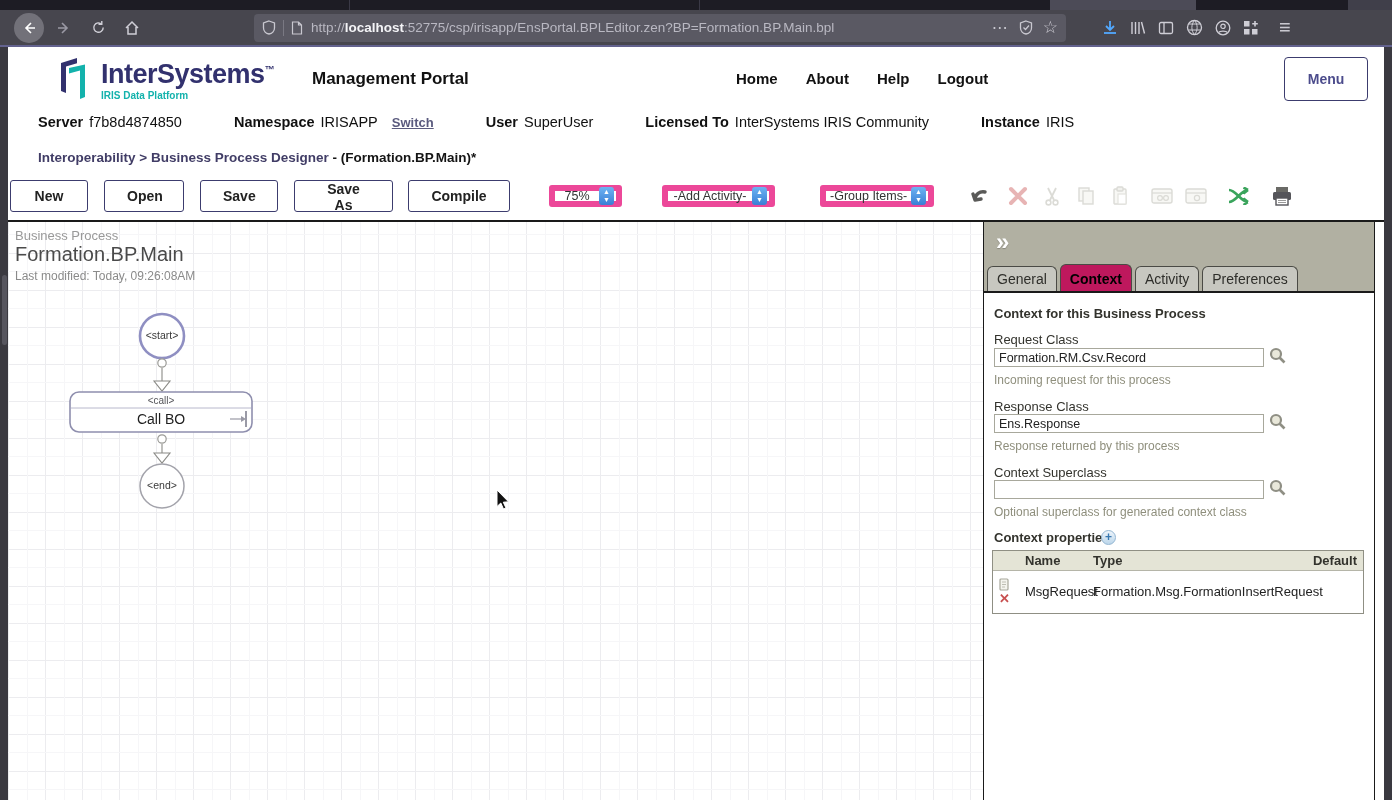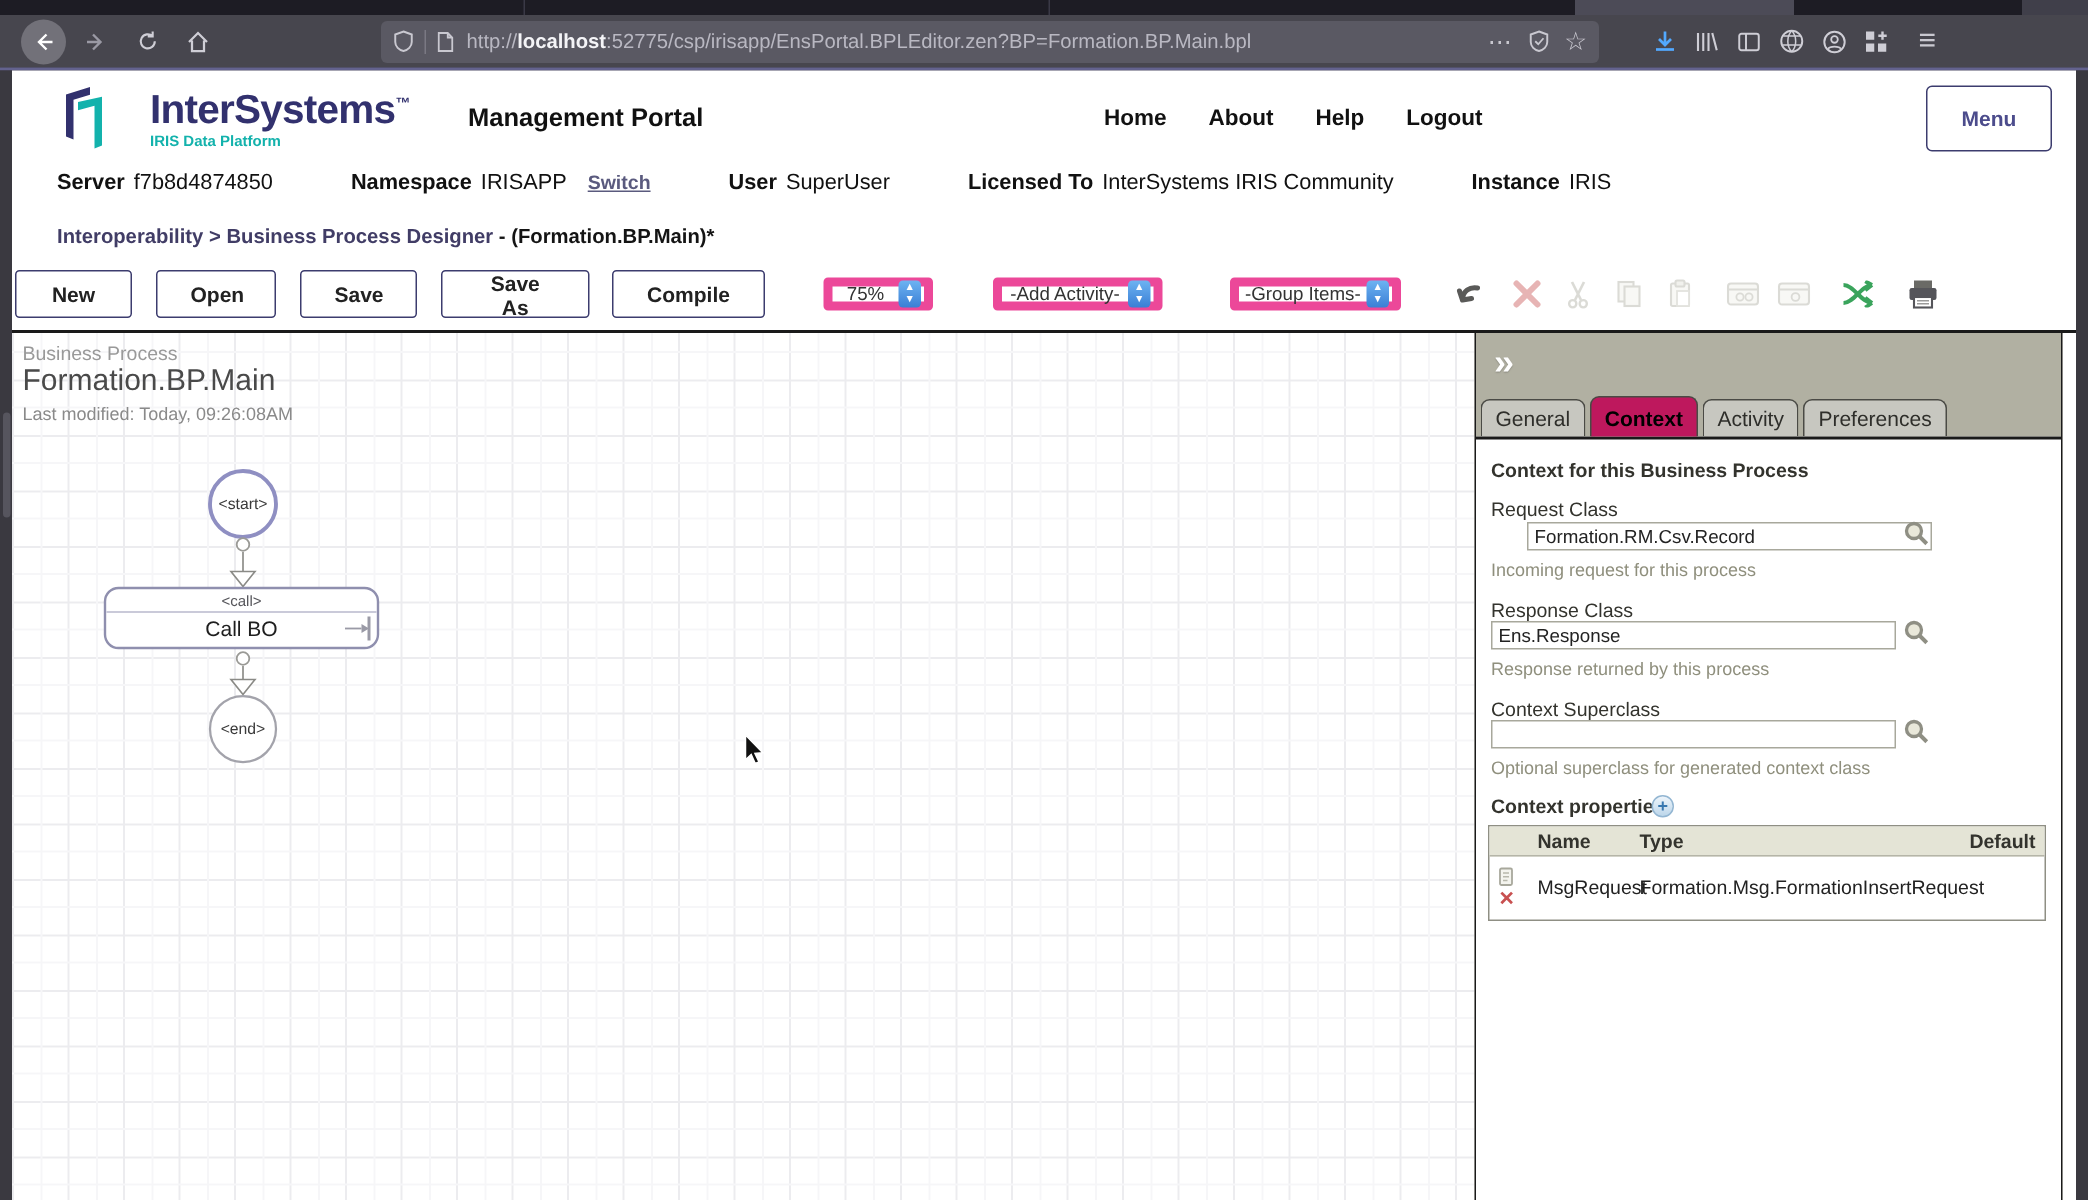--- a/index.html
+++ b/index.html
@@ -23,21 +23,21 @@
   .uicon { color:#c9c8d0; font-size:14px; }
   #navright { display:flex; align-items:center; gap:12px; margin-left:36px; }
 
   
   #page { left:8px; top:47px; width:1376px; height:753px; background:#ffffff; overflow:hidden; }
   #leftedge { left:0; top:47px; width:8px; height:753px; background:#3a3940; }
   #rightedge { left:1384px; top:47px; width:8px; height:753px; background:#3a3940; }
   #leftthumb { left:2px; top:275px; width:5px; height:70px; background:#56555e; border-radius:3px; }
 
   
-  #brand { left:28px; top:8px; display:flex; gap:24px; }
+  #brand { left:45px; top:8px; display:flex; gap:8px; }
   #brandtext .bt1 { font-size:27px; font-weight:bold; color:#32316e; letter-spacing:-0.5px; line-height:30px; }
   #brandtext .tm { font-size:10px; vertical-align:10px; }
   #brandtext .bt2 { font-size:10px; font-weight:bold; color:#13b2ac; margin-top:1px; }
   #portaltitle { left:304px; top:22px; font-size:17px; font-weight:bold; color:#111; }
   #headnav { left:728px; top:23px; display:flex; gap:28px; }
   #headnav span { font-size:15px; font-weight:bold; color:#111; cursor:pointer; }
   #menubtn { left:1276px; top:10px; width:84px; height:44px; background:#fff; border:1.5px solid #3c3c6e; border-radius:4px; font-size:14px; font-weight:bold; color:#4c4c8c; display:flex; align-items:center; justify-content:center; }
 
   
   #inforow { left:30px; top:67px; display:flex; align-items:baseline; gap:14px; font-size:14.5px; color:#111; white-space:nowrap; }
@@ -367,21 +367,21 @@
             <span class="ptab active">Context</span>
             <span class="ptab">Activity</span>
             <span class="ptab">Preferences</span>
           </div>
         </div>
 
         <div id="panelbody" class="abs">
           <div class="plabel pstrong" style="top:13px;">Context for this Business Process</div>
 
           <div class="plabel" style="top:39px;">Request Class</div>
-          <input class="pinput" style="top: 55px; margin-left: 24px;" value="Formation.RM.Csv.Record">
+          <input class="pinput" style="top: 55px;" value="Formation.RM.Csv.Record">
           <svg class="mag" style="left:284px;top:54px;" width="19" height="19" viewBox="0 0 19 19">
               <circle cx="8" cy="7" r="5" stroke="#8f8f84" stroke-width="2.2" fill="#e9e8da"></circle>
               <line x1="11.5" y1="10.5" x2="16.5" y2="15.5" stroke="#8f8f84" stroke-width="2.6"></line>
             </svg>
           <div class="phelp" style="top:80px;">Incoming request for this process</div>
 
           <div class="plabel" style="top:106px;">Response Class</div>
           <input class="pinput" style="top: 121px;" value="Ens.Response">
           <svg class="mag" style="left:284px;top:120px;" width="19" height="19" viewBox="0 0 19 19">
               <circle cx="8" cy="7" r="5" stroke="#8f8f84" stroke-width="2.2" fill="#e9e8da"></circle>

